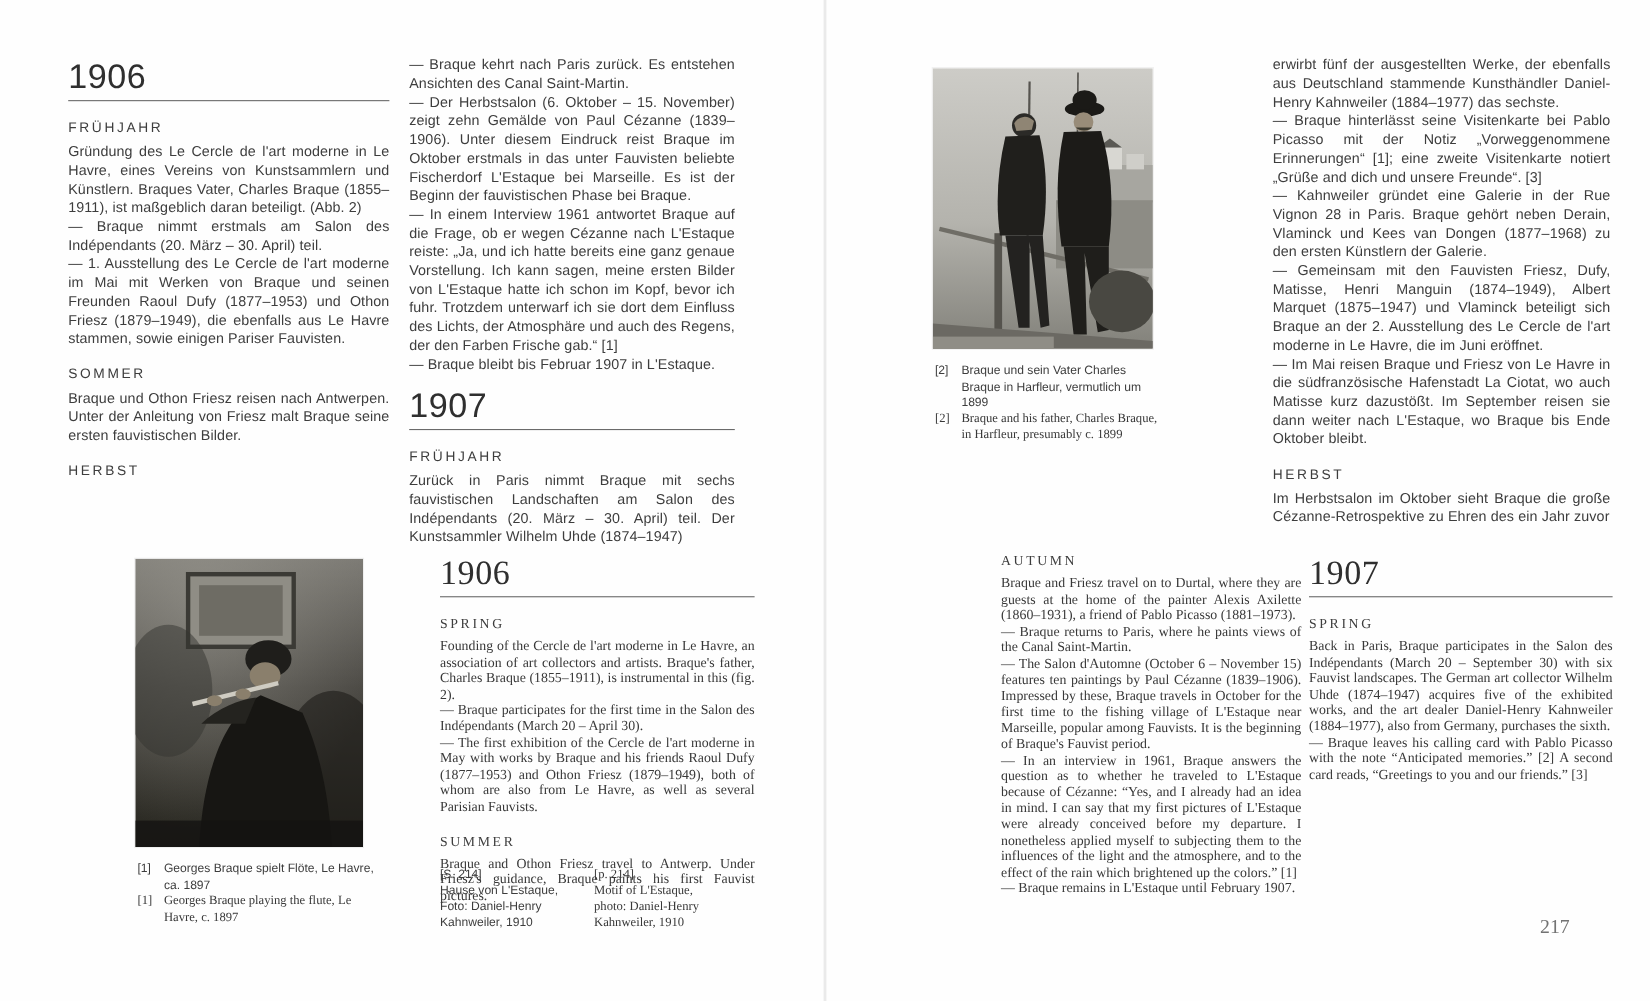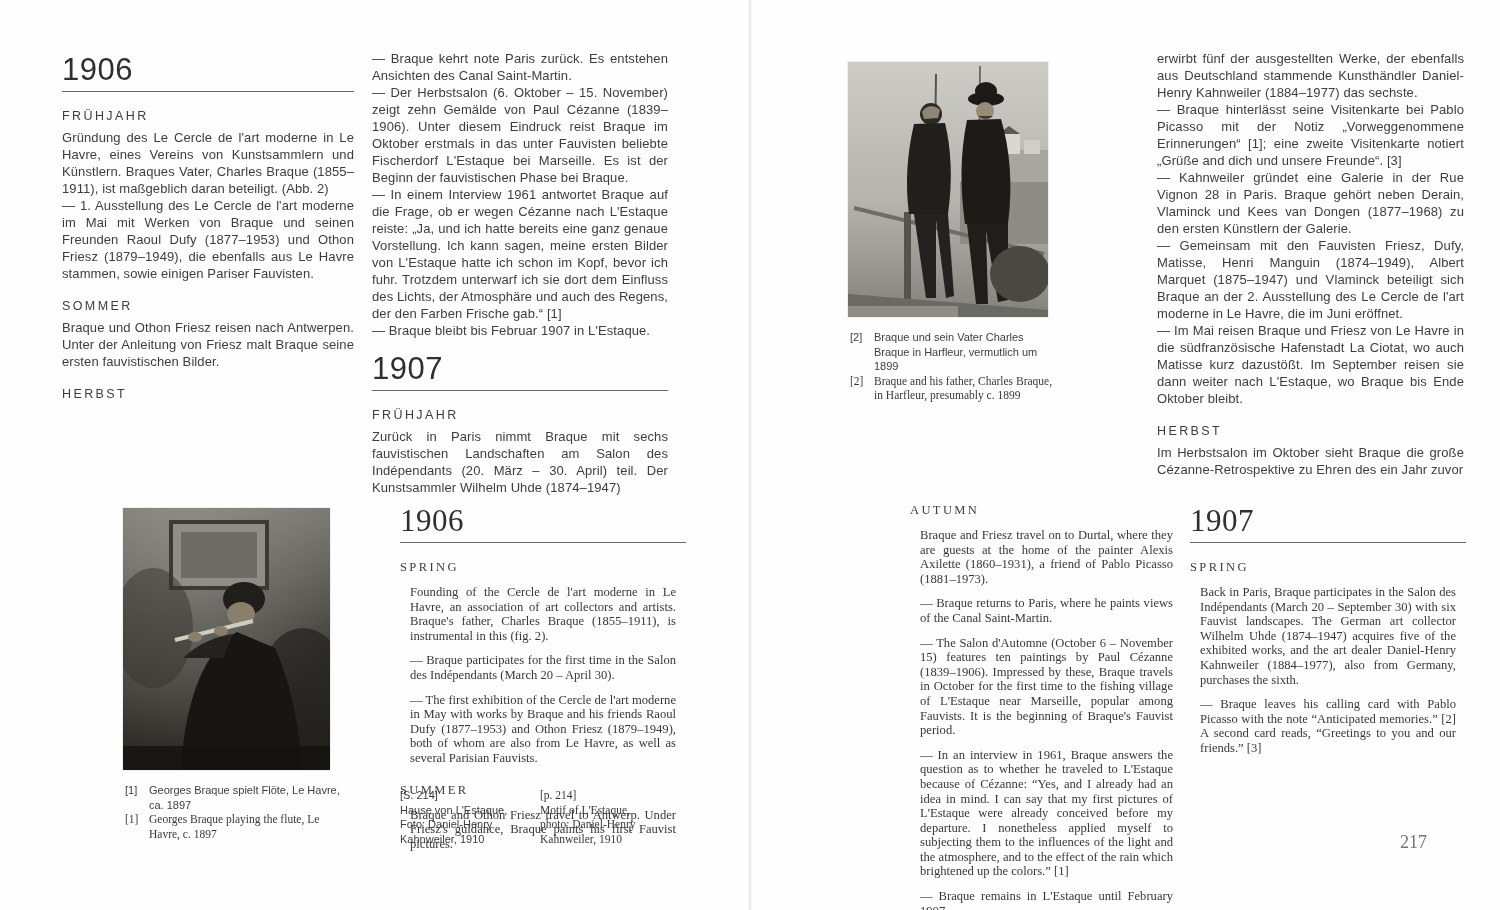--- a/index.html
+++ b/index.html
@@ -17,21 +17,21 @@
 
   .year { margin:0; font-size:31px; line-height:36px; font-weight:500; letter-spacing:0.5px; color:#2f2f2f; }
   .en .year { font-weight:400; }
   .y2 { margin-top:12px; }
   .rule { border:0; border-top:1.6px solid #6a6a6a; margin:3px 0 0 0; }
 
   .sech { font-size:12.5px; line-height:15px; font-weight:400; letter-spacing:2.4px; margin:17px 0 5px 0; color:#3d3d3d; }
   .first-sech { margin-top:0; }
 
   .de-body p { margin:0; font-size:13px; line-height:17px; letter-spacing:0.1px; text-align:justify; color:#3d3d3d; }
-  .en-body p { margin:10px; font-size:12.6px; line-height:14.6px; text-align:justify; color:#383838; }
+  .en-body p { margin:0; font-size:12.6px; line-height:14.6px; text-align:justify; color:#383838; }
 
   .photo { position:absolute; margin:0; padding:0; box-shadow:0 0 0 1px rgba(0,0,0,0.06); }
   .photo svg { display:block; }
 
   .caption { position:absolute; }
   .cap-row { display:flex; }
   .cap-label { width:24px; flex:none; }
   .cap-text { flex:1; }
   .de-cap { font-family:"Liberation Sans","DejaVu Sans",sans-serif; font-size:11px; line-height:14.5px; color:#3d3d3d; }
   .en-cap { font-family:"Liberation Serif","DejaVu Serif",serif; font-size:11.5px; line-height:14.5px; color:#383838; }
@@ -48,30 +48,31 @@
 
 <div class="spread">
   <div class="gutter"></div>
 
   <section class="col de" style="left:62px; top:52px; width:292px;">
     <h1 class="year">1906</h1>
     <hr class="rule">
     <div class="de-body">
       <h2 class="sech">FRÜHJAHR</h2>
       <p>Gründung des Le Cercle de l'art moderne in Le Havre, eines Vereins von Kunstsammlern und Künstlern. Braques Vater, Charles Braque (1855–1911), ist maßgeblich daran beteiligt. (Abb. 2)</p>
+      <p>— Braque nimmt erstmals am Salon des Indépendants (20. März – 30. April) teil.</p>
       <p>— 1. Ausstellung des Le Cercle de l'art moderne im Mai mit Werken von Braque und seinen Freunden Raoul Dufy (1877–1953) und Othon Friesz (1879–1949), die ebenfalls aus Le Havre stammen, sowie einigen Pariser Fauvisten.</p>
       <h2 class="sech">SOMMER</h2>
       <p>Braque und Othon Friesz reisen nach Antwerpen. Unter der Anleitung von Friesz malt Braque seine ersten fauvistischen Bilder.</p>
       <h2 class="sech">HERBST</h2>
     </div>
   </section>
 
   <section class="col de" style="left:372px; top:50px; width:296px;">
     <div class="de-body">
-      <p>— Braque kehrt note Paris zurück. Es entstehen Ansichten des Canal Saint-Martin.</p>
+      <p>— Braque kehrt nach Paris zurück. Es entstehen Ansichten des Canal Saint-Martin.</p>
       <p>— Der Herbstsalon (6. Oktober – 15. November) zeigt zehn Gemälde von Paul Cézanne (1839–1906). Unter diesem Eindruck reist Braque im Oktober erstmals in das unter Fauvisten beliebte Fischerdorf L'Estaque bei Marseille. Es ist der Beginn der fauvistischen Phase bei Braque.</p>
       <p>— In einem Interview 1961 antwortet Braque auf die Frage, ob er wegen Cézanne nach L'Estaque reiste: „Ja, und ich hatte bereits eine ganz genaue Vorstellung. Ich kann sagen, meine ersten Bilder von L'Estaque hatte ich schon im Kopf, bevor ich fuhr. Trotzdem unterwarf ich sie dort dem Einfluss des Lichts, der Atmosphäre und auch des Regens, der den Farben Frische gab.“ [1]</p>
       <p>— Braque bleibt bis Februar 1907 in L'Estaque.</p>
     </div>
     <h1 class="year y2">1907</h1>
     <hr class="rule">
     <div class="de-body">
       <h2 class="sech">FRÜHJAHR</h2>
       <p>Zurück in Paris nimmt Braque mit sechs fauvistischen Landschaften am Salon des Indépendants (20. März – 30. April) teil. Der Kunstsammler Wilhelm Uhde (1874–1947)</p>
     </div>

